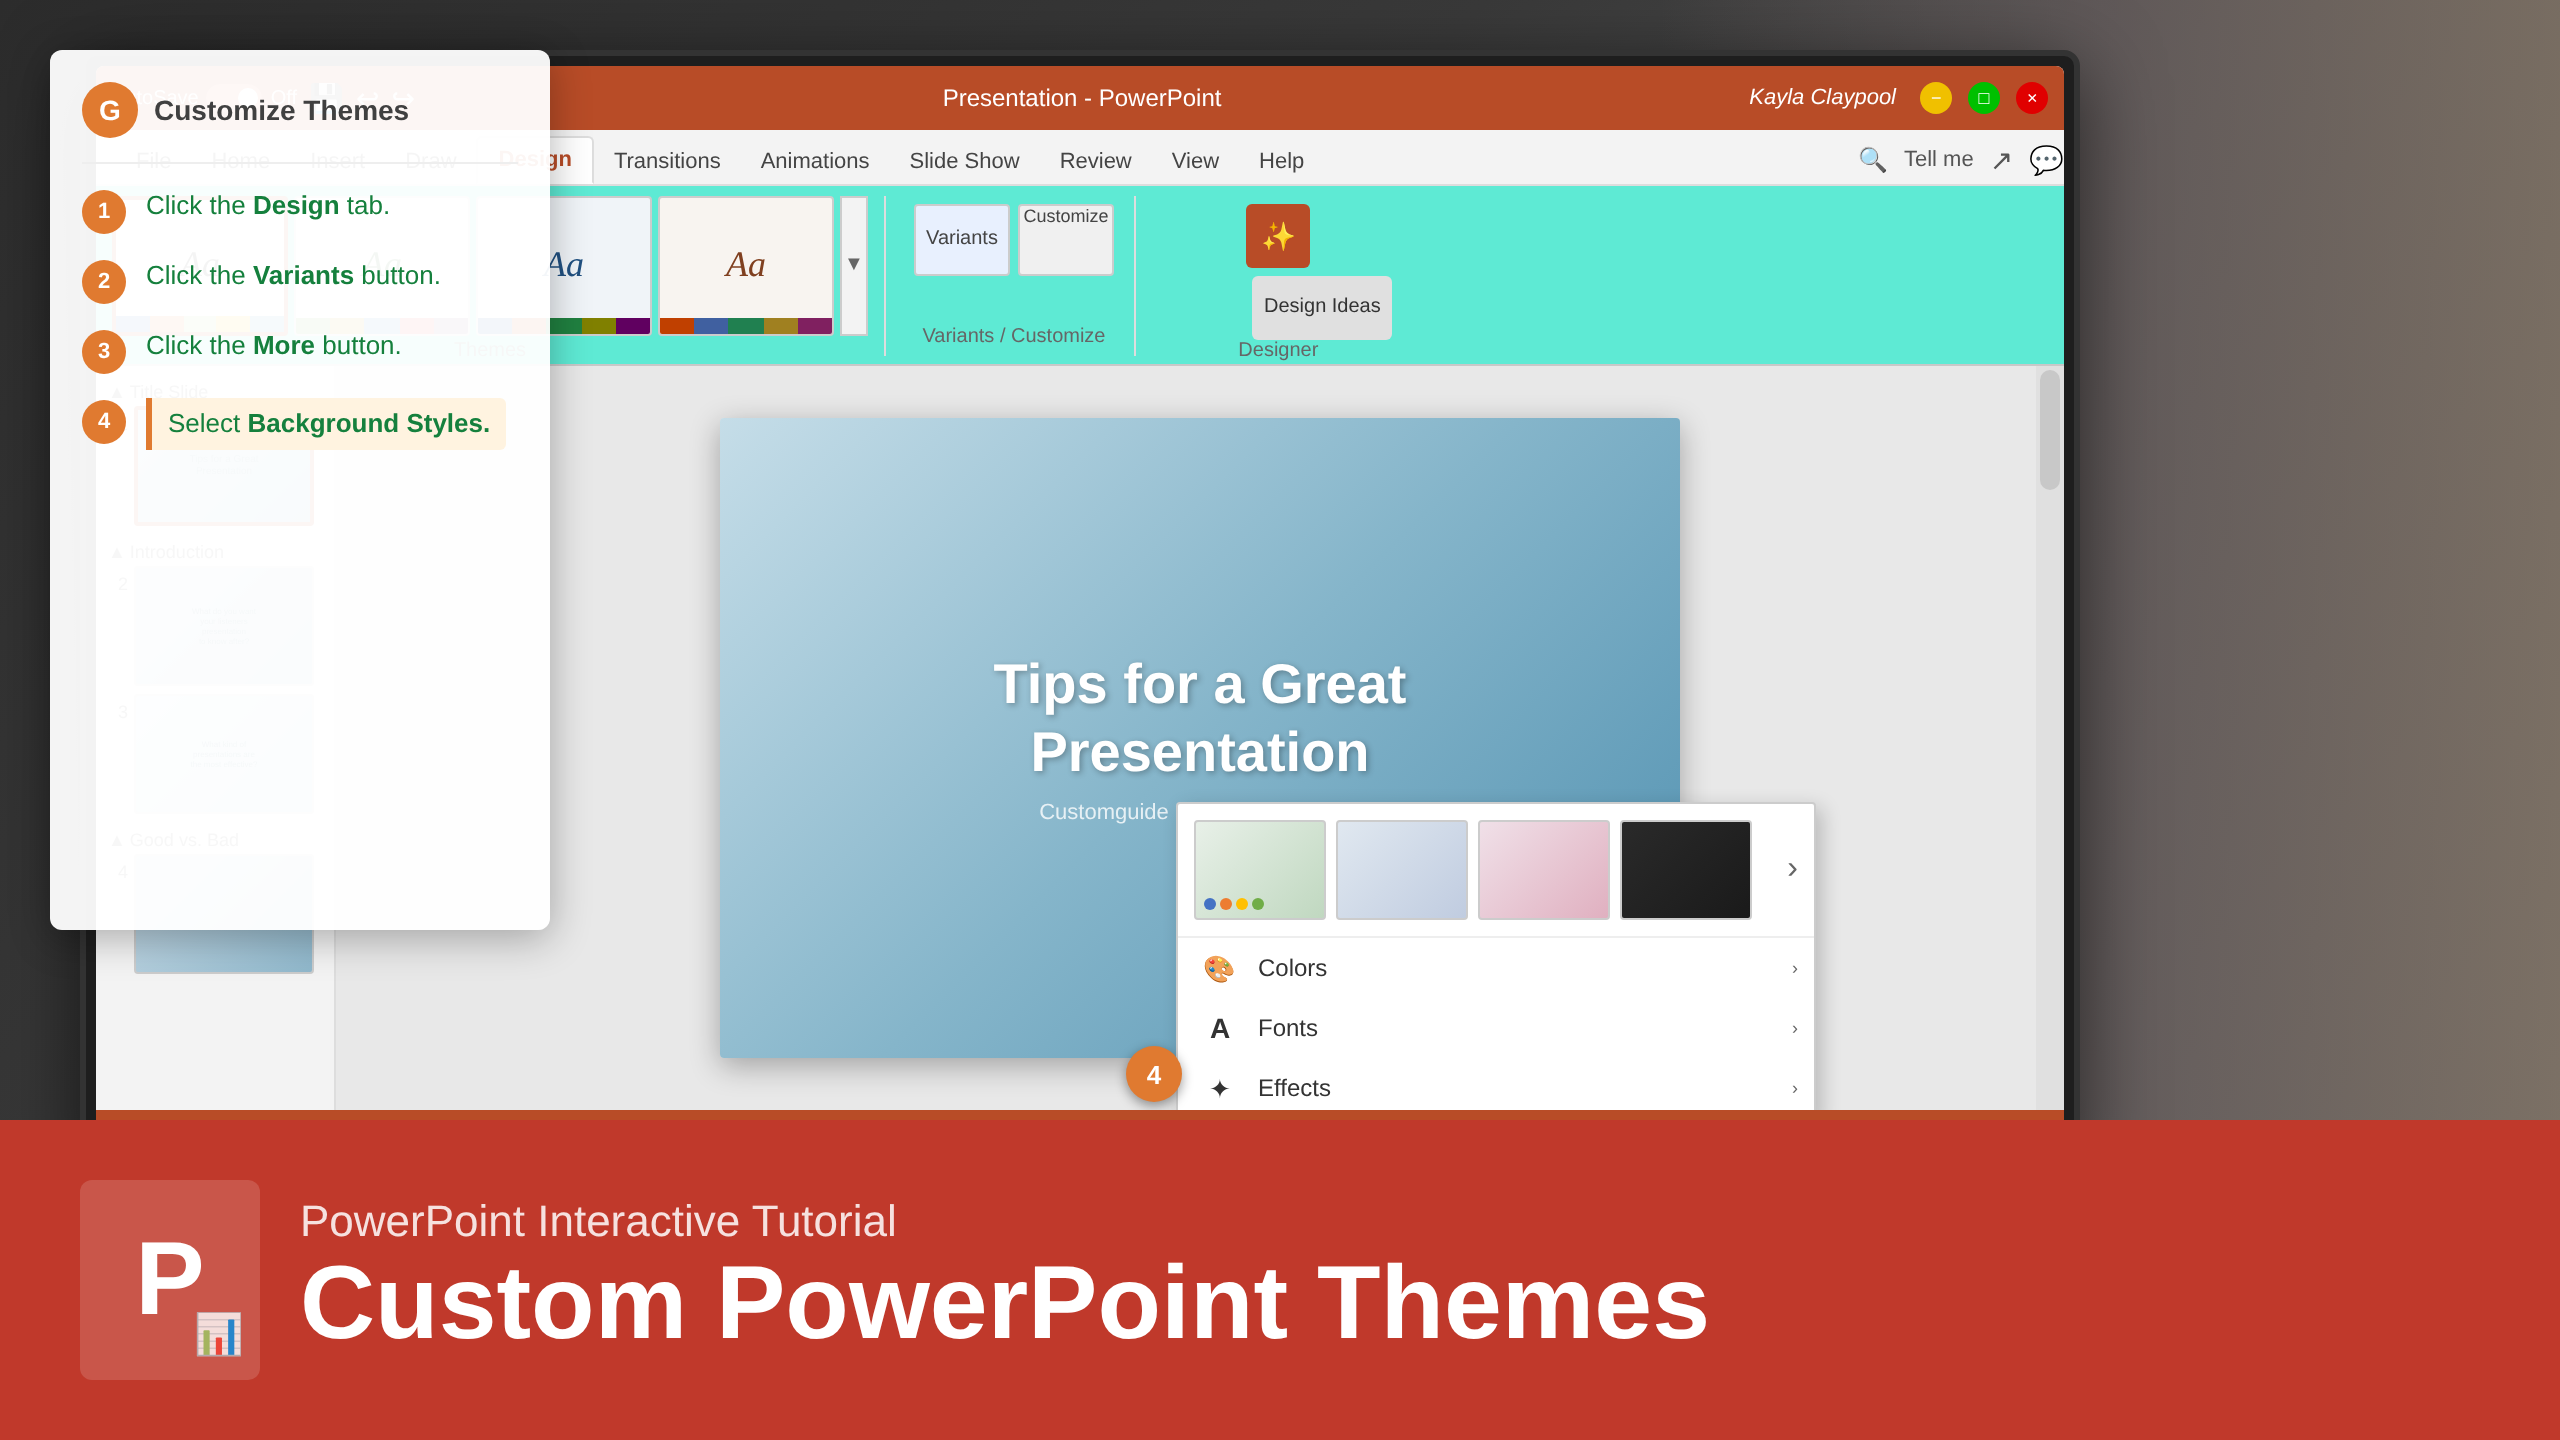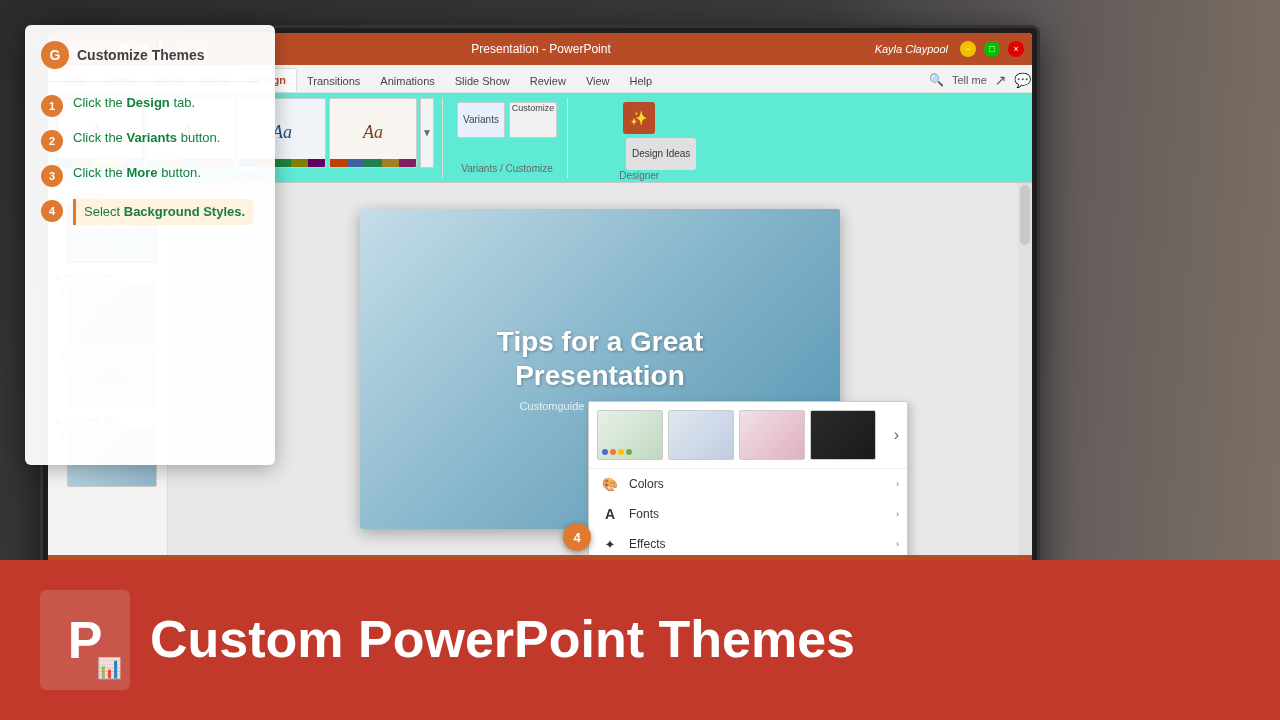--- a/index.html
+++ b/index.html
@@ -379,17 +379,18 @@
       </div>
     </div>
   </div>
 
   <div class="bottom-banner">
     <div class="pp-logo">
       <div class="pp-logo-p">P</div>
       <div class="pp-logo-chart">📊</div>
     </div>
     <div class="banner-text">
+      <div class="banner-subtitle">PowerPoint Interactive Tutorial</div>
       <div class="banner-title">Custom PowerPoint Themes</div>
     </div>
   </div>
 
 </div>
 
 </body></html>

